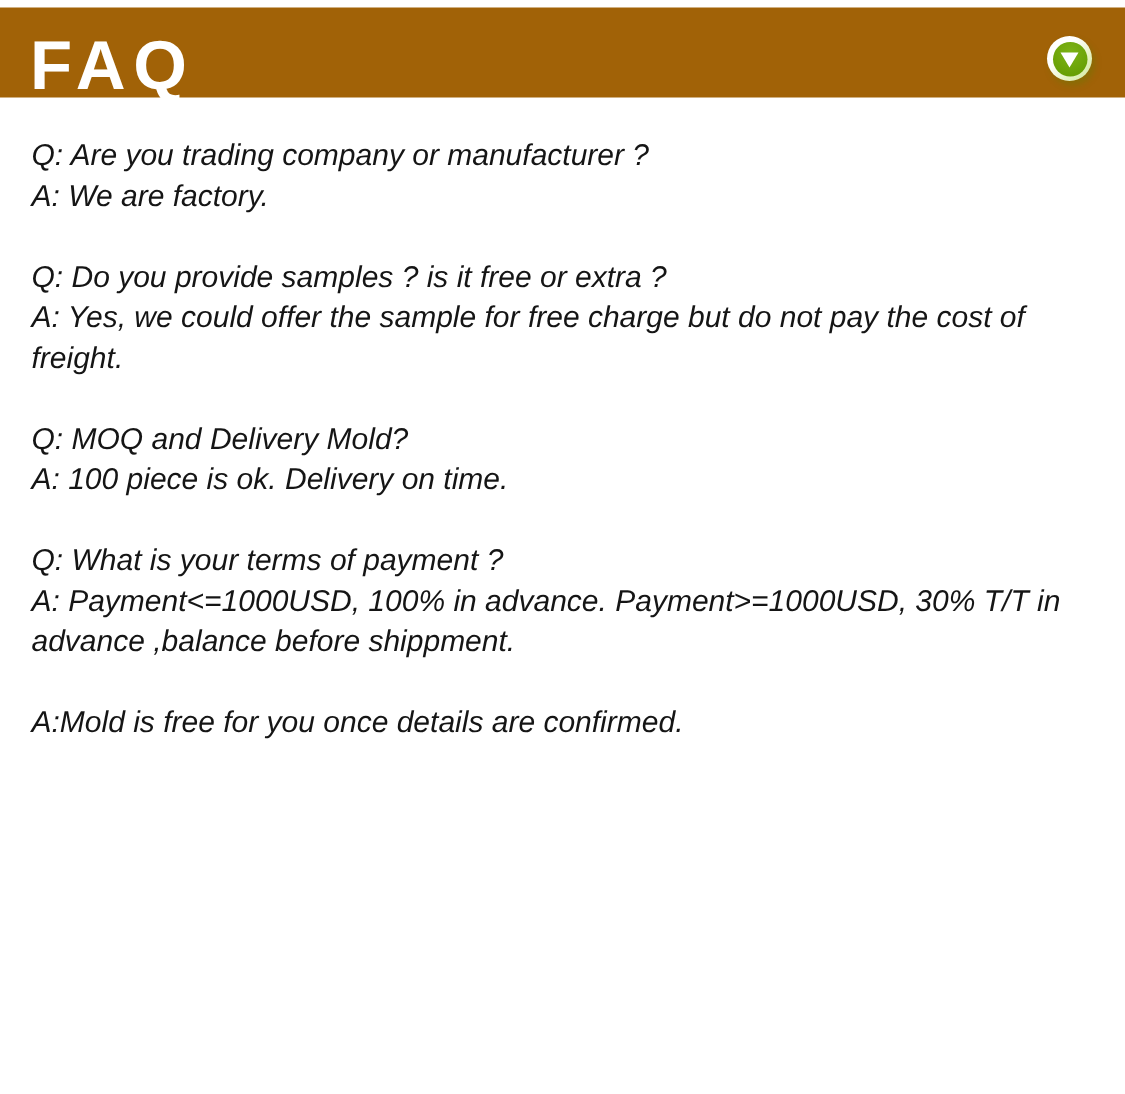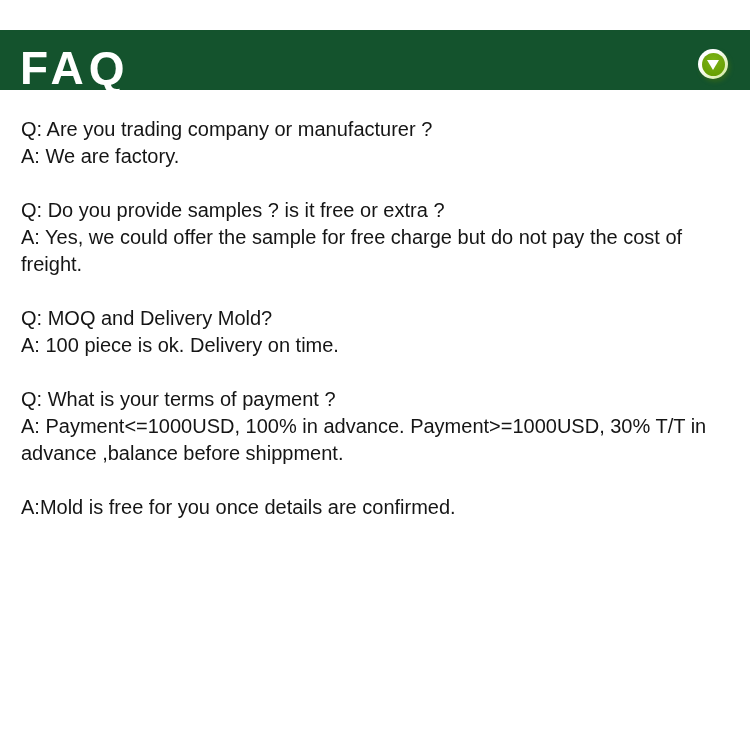--- a/index.html
+++ b/index.html
@@ -8,23 +8,23 @@
     width: 750px;
     height: 729px;
     background: #ffffff;
     overflow: hidden;
     font-family: "Liberation Sans", sans-serif;
   }
   .page { width: 750px; height: 729px; background: #ffffff; }
 
   
   .faq-header {
-    margin-top: 30px;
+    margin-top: 5px;
     height: 60px;
-    background: #14532d;
+    background: #a16207;
     position: relative;
     text-decoration: underline;
   }
   .faq-title {
     position: absolute;
     left: 20px;
     top: 15px;
     margin: 0;
     color: #ffffff;
     font-size: 46px;
@@ -66,20 +66,21 @@
     border-top: 10px solid #ffffff;
     margin-top: 2px;
   }
 
   
   .faq-content {
     padding: 26px 8px 0 21px;
     color: #151515;
     font-size: 20px;
     line-height: 27px;
+    font-style: italic;
   }
   .faq-block { margin-bottom: 27px; }
   .faq-block p {
     margin: 0;
     white-space: pre-line;
   }
 </style>
 </head>
 <body>
 

